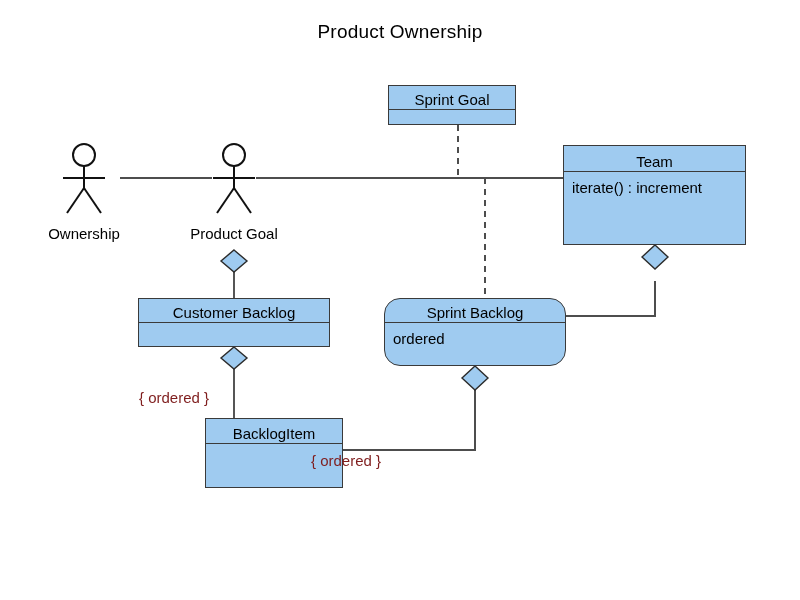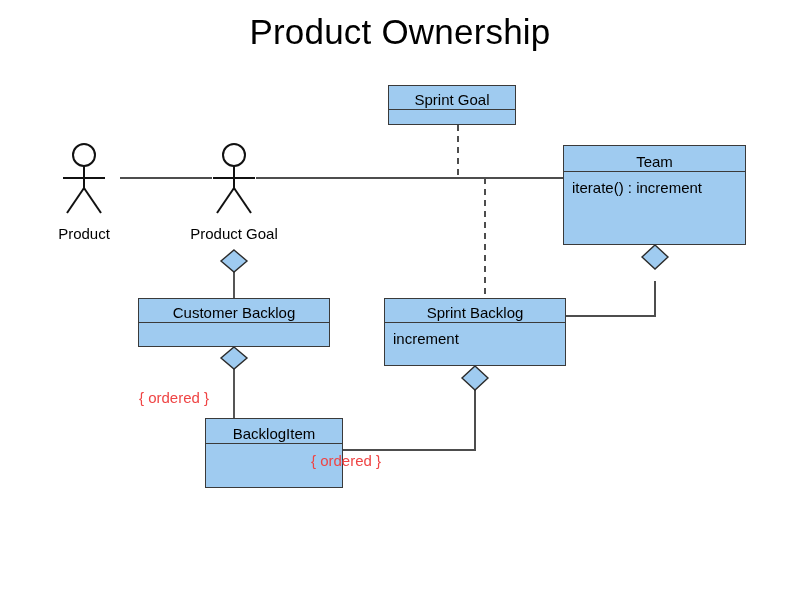--- a/index.html
+++ b/index.html
@@ -29,21 +29,21 @@
     width: 800px;
     height: 600px;
   }
   
   #diagram-title {
     position: absolute;
     left: 0;
     top: 16px;
     width: 800px;
     text-align: center;
-    font-size: 35px;
+    font-size: 19px;
     line-height: 32px;
     letter-spacing: 0.2px;
     color: #000;
     white-space: pre;
   }
   
   .uml-class {
     position: absolute;
     box-sizing: border-box;
     background: #9FCBF0;
@@ -75,21 +75,21 @@
   #class-sprint-goal .cls-name { padding-top: 5px; }
   #class-sprint-goal .cls-members { height: 12px; padding: 0; }
 
   #class-team { left: 563px; top: 145px; width: 183px; height: 100px; }
   #class-team .cls-name { padding-top: 7px; }
 
   #class-product-backlog { left: 138px; top: 298px; width: 192px; height: 49px; }
   #class-product-backlog .cls-name { padding-top: 5px; }
   #class-product-backlog .cls-members { height: 20px; padding: 0; }
 
-  #class-sprint-backlog { left: 384px; top: 298px; width: 182px; height: 68px; }
+  #class-sprint-backlog { left: 384px; top: 298px; width: 182px; height: 68px; border-radius: 16px; }
   #class-sprint-backlog .cls-name { padding-top: 5px; }
 
   #class-backlog-item { left: 167px; top: 418px; width: 138px; height: 70px; margin-left: 38px; }
   #class-backlog-item .cls-name { padding-top: 6px; }
 
   
   .actor { position: absolute; }
   .actor-label {
     position: absolute;
     text-align: center;
@@ -102,21 +102,21 @@
   #actor-customer-label { left: 22px; top: 225px; width: 124px; }
   #actor-product-owner { left: 205px; top: 143px; width: 58px; height: 72px; }
   #actor-product-owner-label { left: 172px; top: 225px; width: 124px; }
 
   
   .constraint-label {
     position: absolute;
     font-size: 15px;
     line-height: 18px;
     white-space: pre;
-    color: #ef4444;
+    color: #7f1d1d;
   }
   #constraint-ordered-left { left: 139px; top: 389px; }
   #constraint-ordered-right { left: 311px; top: 452px; }
 </style>
 </head>
 <body>
 
 <div id="diagram-canvas">
 
   <svg class="svg-layer" viewBox="0 0 800 600" width="800" height="600" xmlns="http://www.w3.org/2000/svg">
@@ -147,21 +147,21 @@
 
   <div id="diagram-title">Product Ownership</div>
 
   <svg class="actor" id="actor-customer" viewBox="0 0 58 72" xmlns="http://www.w3.org/2000/svg">
     <circle cx="29" cy="12" r="11" fill="none" stroke="#111" stroke-width="2"></circle>
     <line x1="29" y1="23" x2="29" y2="47" stroke="#111" stroke-width="2"></line>
     <line x1="8" y1="35" x2="50" y2="35" stroke="#111" stroke-width="2"></line>
     <line x1="29" y1="45" x2="12" y2="70" stroke="#111" stroke-width="2"></line>
     <line x1="29" y1="45" x2="46" y2="70" stroke="#111" stroke-width="2"></line>
   </svg>
-  <div class="actor-label" id="actor-customer-label">Product</div>
+  <div class="actor-label" id="actor-customer-label">Ownership</div>
 
   <svg class="actor" id="actor-product-owner" viewBox="0 0 58 72" xmlns="http://www.w3.org/2000/svg">
     <circle cx="29" cy="12" r="11" fill="none" stroke="#111" stroke-width="2"></circle>
     <line x1="29" y1="23" x2="29" y2="47" stroke="#111" stroke-width="2"></line>
     <line x1="8" y1="35" x2="50" y2="35" stroke="#111" stroke-width="2"></line>
     <line x1="29" y1="45" x2="12" y2="70" stroke="#111" stroke-width="2"></line>
     <line x1="29" y1="45" x2="46" y2="70" stroke="#111" stroke-width="2"></line>
   </svg>
   <div class="actor-label" id="actor-product-owner-label">Product Goal</div>
 
@@ -179,21 +179,21 @@
 
   <div class="uml-class" id="class-product-backlog">
     <div class="cls-name">Customer Backlog</div>
     <div class="cls-sep"></div>
     <div class="cls-members"></div>
   </div>
 
   <div class="uml-class" id="class-sprint-backlog">
     <div class="cls-name">Sprint Backlog</div>
     <div class="cls-sep"></div>
-    <div class="cls-members">increment</div>
+    <div class="cls-members">ordered</div>
   </div>
 
   <div class="uml-class" id="class-backlog-item">
     <div class="cls-name">BacklogItem</div>
     <div class="cls-sep"></div>
   </div>
 
   <div class="constraint-label" id="constraint-ordered-left">{ ordered }</div>
   <div class="constraint-label" id="constraint-ordered-right">{ ordered }</div>
 

